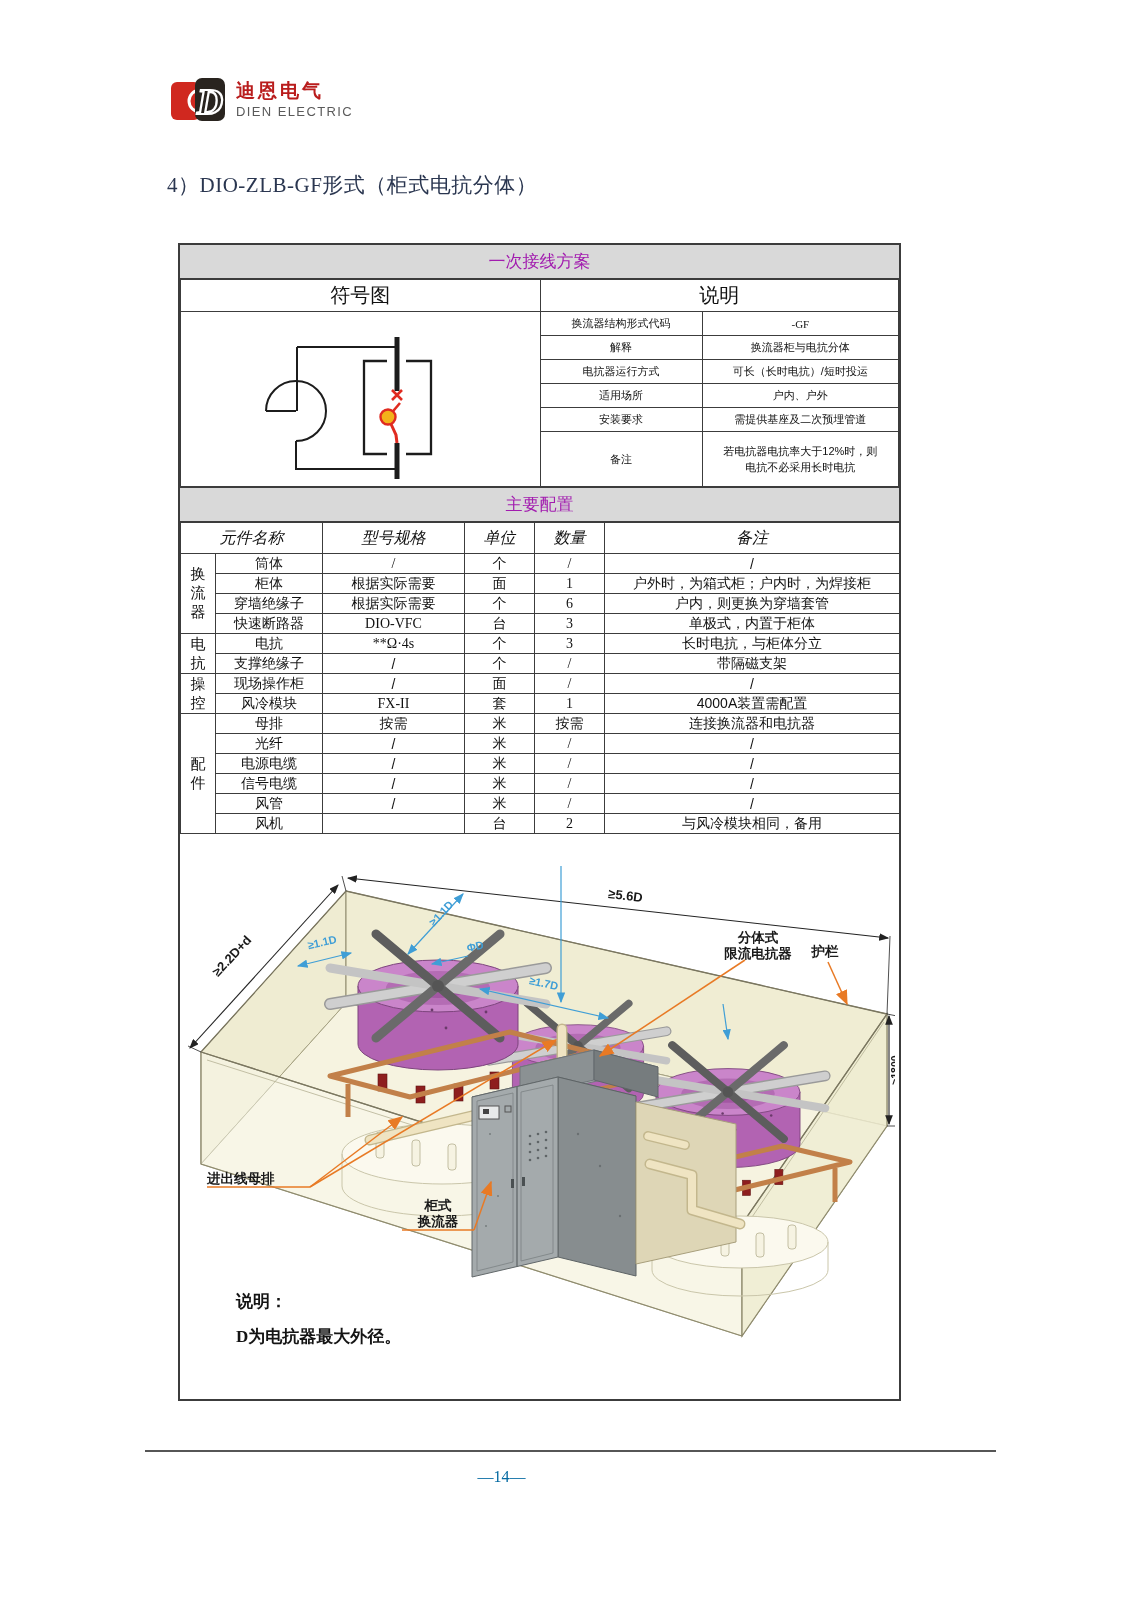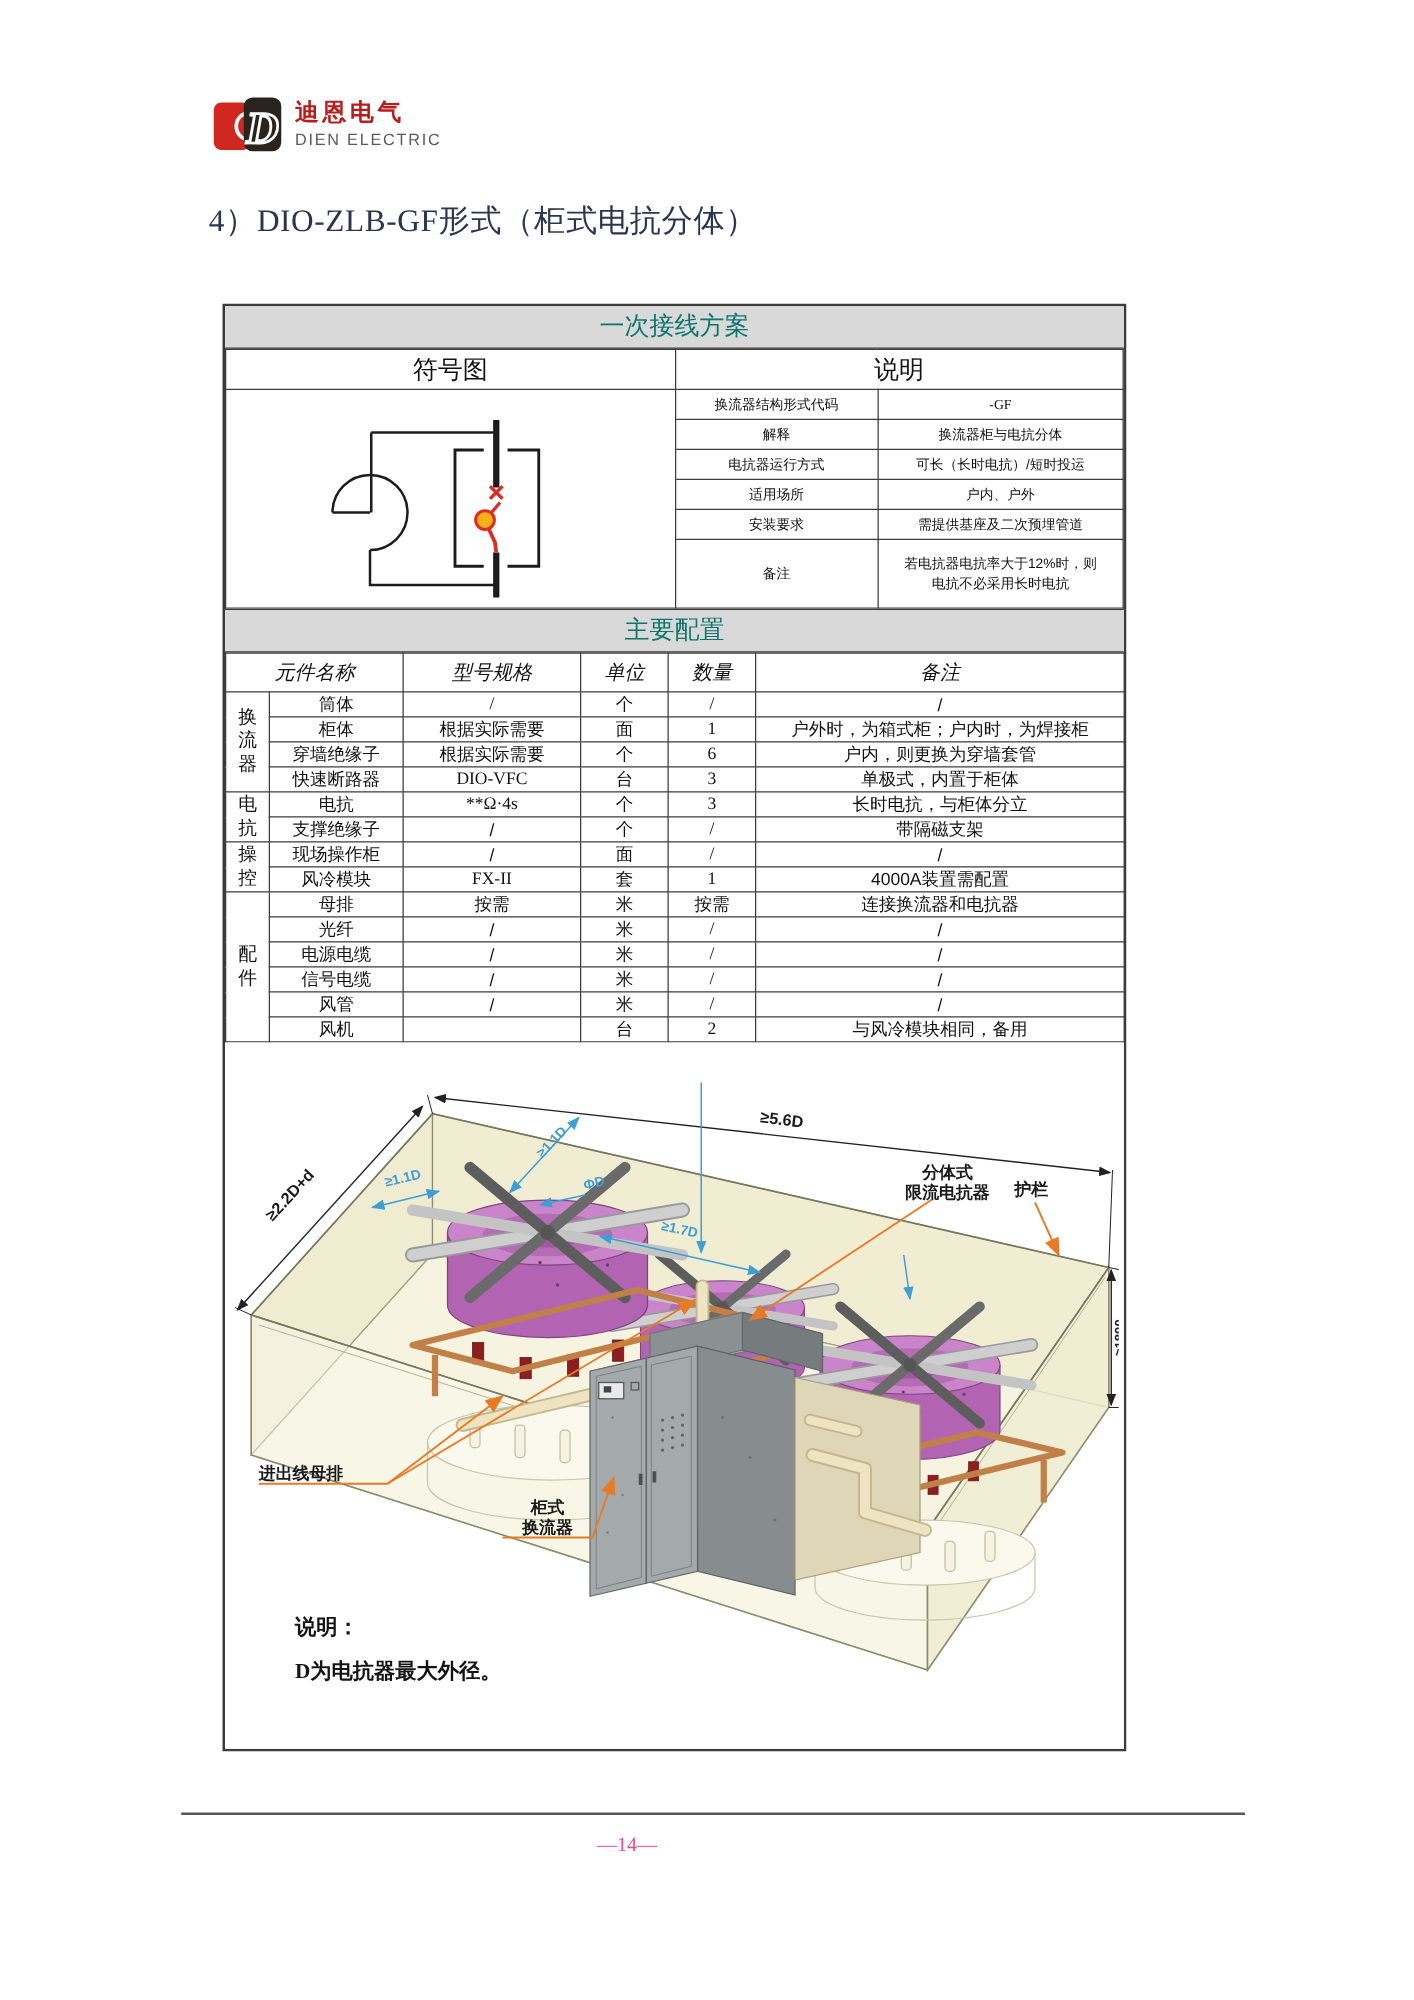--- a/index.html
+++ b/index.html
@@ -3,44 +3,44 @@
 <meta charset="utf-8">
 <style>
   html,body{margin:0;padding:0;background:#ffffff;}
   .page{position:relative;width:1131px;height:1600px;background:#fff;overflow:hidden;
         font-family:"Liberation Sans",sans-serif;color:#111;}
   
   .logo{position:absolute;left:170px;top:76px;display:flex;align-items:center;gap:10px;}
   .logo-cn{font-size:19px;font-weight:bold;letter-spacing:3px;color:#b91c1c;line-height:1.1;}
   .logo-en{font-size:13px;color:#5a5a5a;letter-spacing:1.4px;margin-top:2px;}
   
-  .heading{position:absolute;left:167px;top:160px;margin:0;font-family:"Liberation Serif",serif;
-           font-weight:normal;font-size:25px;color:#2a3650;letter-spacing:.5px;}
+  .heading{position:absolute;left:167px;top:171px;margin:0;font-family:"Liberation Serif",serif;
+           font-weight:normal;font-size:21px;color:#2a3650;letter-spacing:.5px;}
   
   .doc-table{position:absolute;left:178px;top:243px;width:719px;border:2px solid #3c3c3c;background:#fff;}
-  .band{height:33px;line-height:33px;text-align:center;background:#d9d9d9;font-size:20px;color:#0f766e;
+  .band{height:33px;line-height:33px;text-align:center;background:#d9d9d9;font-size:17px;color:#a21caf;
         border-top:1px solid #3c3c3c;border-bottom:1px solid #3c3c3c;}
   .band.first{border-top:none;}
   table{border-collapse:collapse;width:100%;table-layout:fixed;}
   td{border:1px solid #3c3c3c;text-align:center;vertical-align:middle;padding:0 3px;overflow:hidden;}
   .t1 td{font-size:11px;height:23px;white-space:nowrap;}
   .t1 tr.hd td{height:31px;font-size:20px;}
   .t1 td.sym{padding:0;}
   .t1 tr.tall td{height:54px;white-space:normal;line-height:1.5;}
   .ser{font-family:Liberation Serif, serif;}
   .t2 td{font-size:14px;height:19px;white-space:nowrap;}
   .t2 tr.hd td{height:30px;font-size:16px;font-style:italic;}
   .t2 td.grp{font-size:15px;line-height:1.25;white-space:normal;padding:0 6px;}
   
   .diagram{position:relative;height:565px;background:#fff;}
   .note{position:absolute;left:56px;top:450px;font-weight:bold;font-size:17px;line-height:35px;color:#141414;font-family:Liberation Serif, serif;}
   
   .footer-line{position:absolute;left:145px;top:1450px;width:851px;border-top:2px solid #565656;}
   .page-num{position:absolute;left:0;top:1468px;width:1003px;text-align:center;
-            font-family:"Liberation Serif",serif;font-size:16px;color:#ec4899;}
+            font-family:"Liberation Serif",serif;font-size:16px;color:#0369a1;}
   svg text{user-select:none;}
 </style>
 </head>
 <body>
 
 <div class="page">
 
   <div class="logo">
     <svg width="56" height="48" viewBox="0 0 56 48">
       <rect x="1" y="6" width="29" height="38" rx="6" fill="#d0281f"></rect>

